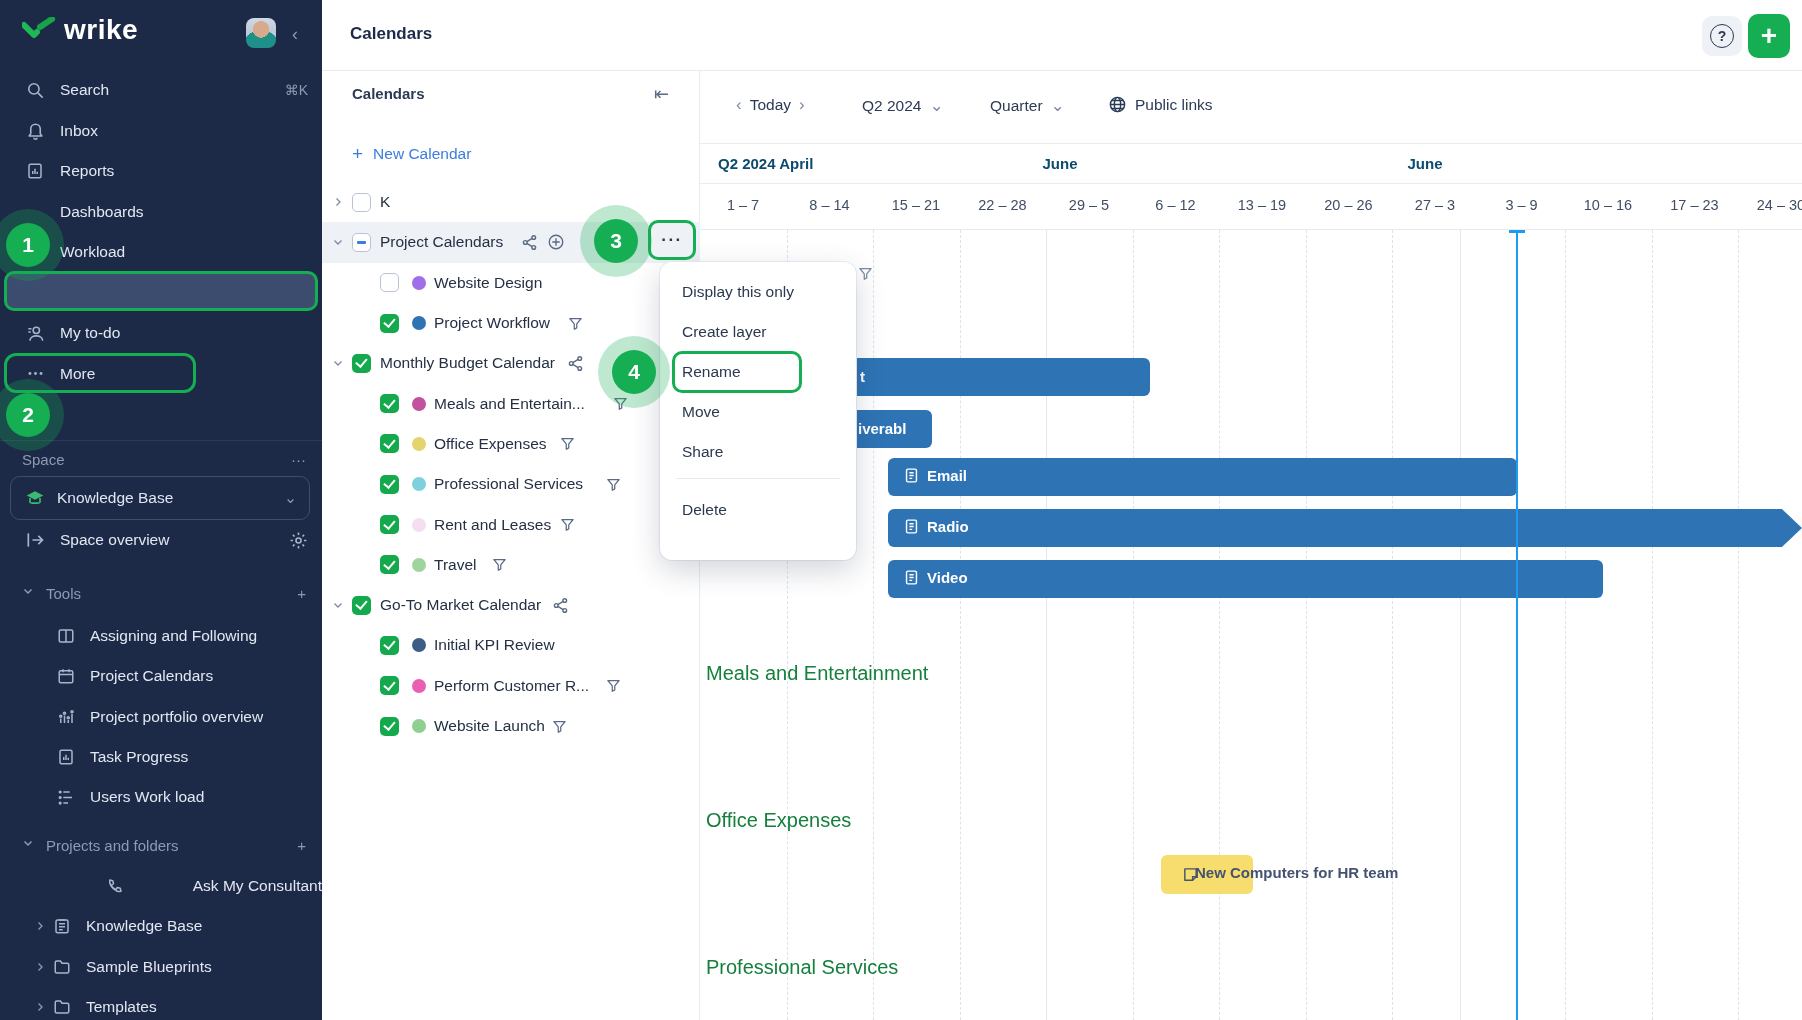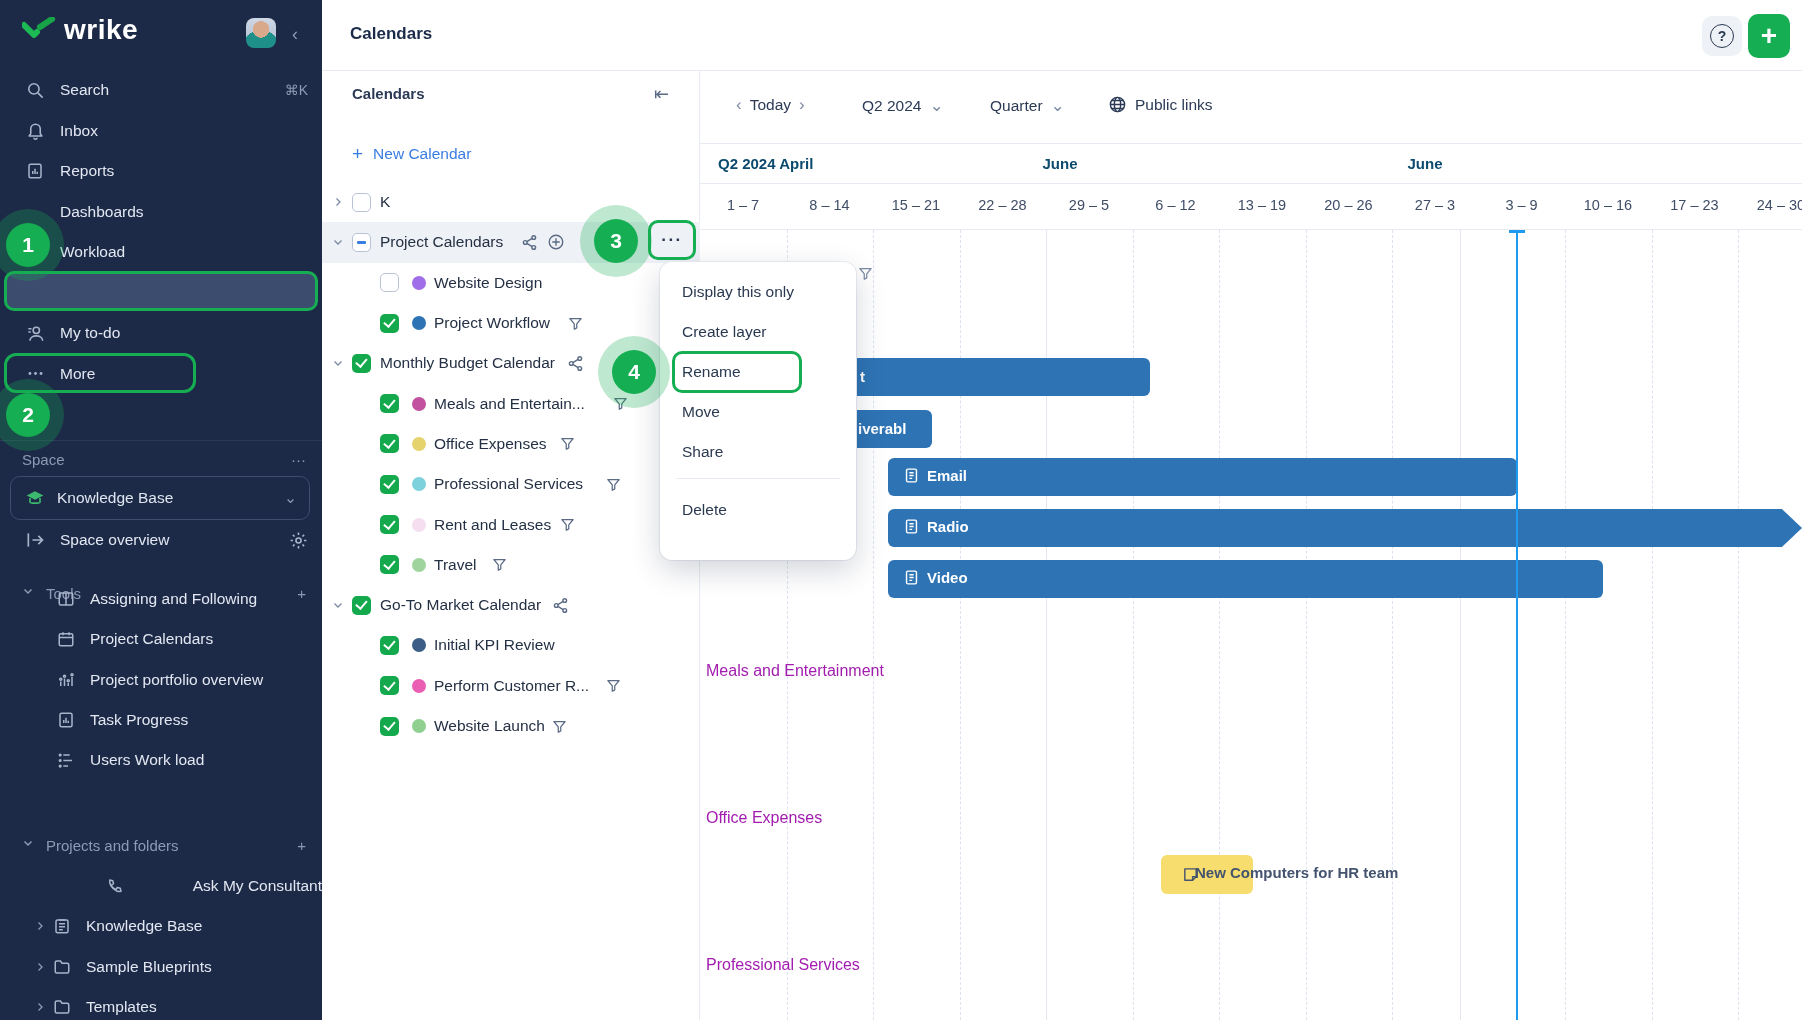--- a/index.html
+++ b/index.html
@@ -78,21 +78,21 @@
   #canvas{position:absolute;left:0;top:87px;width:1102px;height:790px;overflow:hidden;}
   .vline{position:absolute;top:0;bottom:0;width:0;}
   .vline.dash{border-left:1px dashed #dde3ee;}
   .vline.month{border-left:1px solid #e2e7f0;}
   #today-line{position:absolute;width:2px;background:#1e9bf0;z-index:20;}
   #today-cap{position:absolute;height:3px;background:#1e9bf0;z-index:20;}
   .gbar{position:absolute;height:38px;background:#2e74b5;border-radius:6px;color:#fff;font-size:15px;font-weight:bold;z-index:5;}
   .gbar .frag{position:absolute;top:10px;white-space:nowrap;}
   .gbar .task{position:absolute;left:15px;top:9px;display:flex;align-items:center;gap:7px;white-space:nowrap;}
   .gbar.arrow{border-radius:6px 0 0 6px;clip-path:polygon(0 0,97.8% 0,100% 50%,97.8% 100%,0 100%);}
-  .sec-lbl{position:absolute;font-size:16px;color:#a21caf;white-space:nowrap;}
+  .sec-lbl{position:absolute;font-size:20px;color:#15803d;white-space:nowrap;}
   #chip{position:absolute;background:#f6dd6d;border-radius:6px;display:flex;align-items:center;padding-left:21px;box-sizing:border-box;z-index:6;cursor:pointer;}
   #chip .txt{position:absolute;left:34px;top:9px;font-size:15px;font-weight:bold;color:#44536e;white-space:nowrap;}
   #clip-funnel{position:absolute;color:#7c8aa3;z-index:4;}
   
   #menu{position:absolute;left:660px;top:262px;width:196px;height:298px;background:#fff;border-radius:12px;
         box-shadow:0 10px 30px rgba(30,40,70,.20), 0 0 0 1px #eef0f5;z-index:50;}
   .m-item{position:absolute;left:22px;font-size:15.5px;color:#2a3950;white-space:nowrap;cursor:pointer;}
   #m-divider{position:absolute;left:16px;top:216px;width:164px;height:1px;background:#e6eaf1;}
   #dots-btn{position:absolute;left:648px;top:220px;width:48px;height:40px;background:#eef1f5;border:3px solid #16ae52;
             border-radius:10px;box-sizing:border-box;display:flex;align-items:center;justify-content:center;
@@ -231,21 +231,21 @@
 
     <div class="sb-hdr" style="position:absolute;left:0;top:578px;width:322px;box-sizing:border-box;">
       <span class="ic">
           <svg width="12" height="12" viewBox="0 0 24 24" fill="none" stroke="currentColor" stroke-width="3">
             <path d="M5 9 l7 7 7-7"></path>
           </svg>
         </span>
       <span>Tools</span>
       <span class="right">+</span>
     </div>
-    <div id="tools-list" style="position:absolute;left:0;top:579px;width:313px;">
+    <div id="tools-list" style="position:absolute;left:0;top:616px;width:313px;">
         <div class="sb-sub">
           <span class="ic">
             <svg width="18" height="18" viewBox="0 0 24 24" fill="none" stroke="currentColor" stroke-width="2">
               <rect x="3" y="4" width="18" height="16" rx="2"></rect>
               <path d="M12 4 v16"></path>
             </svg>
           </span>
           <span>Assigning and Following</span>
         </div>
         <div class="sb-sub">

